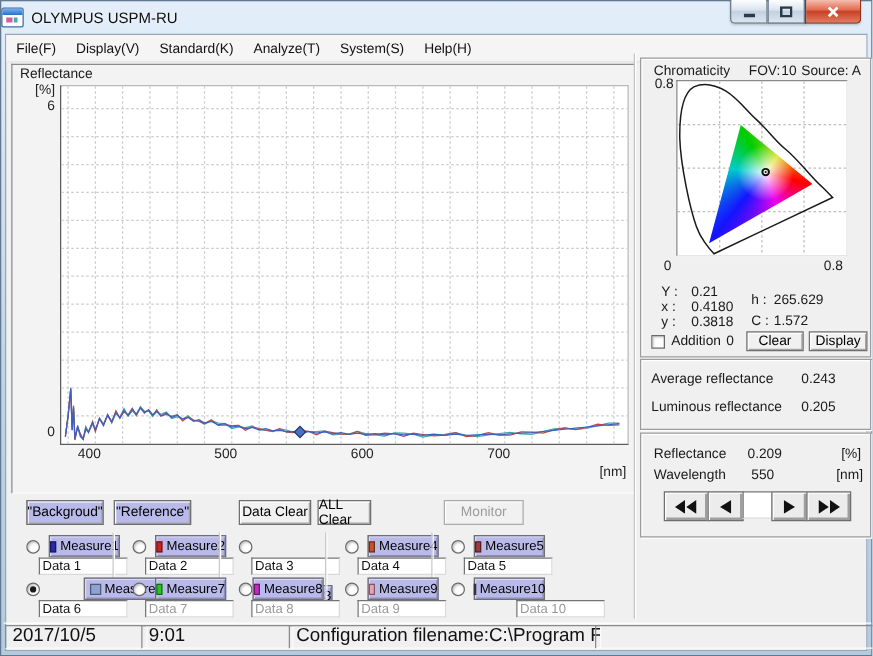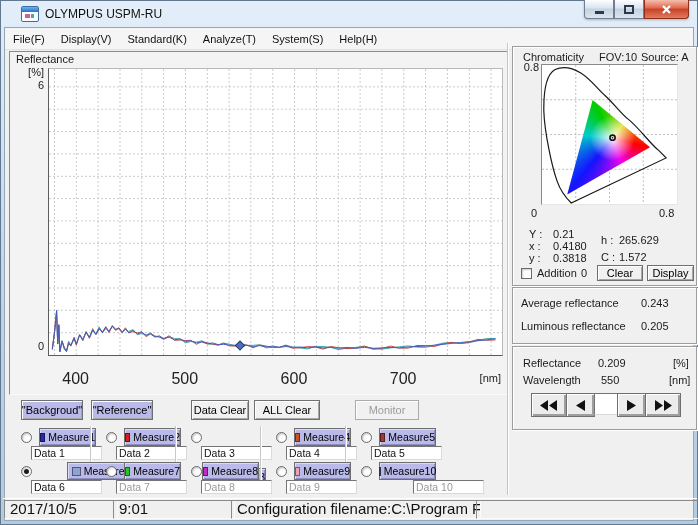--- a/index.html
+++ b/index.html
@@ -5,21 +5,21 @@
   html,body{margin:0;padding:0}
   body{width:698px;height:525px;position:relative;overflow:hidden;
        font-family:"Liberation Sans",sans-serif;background:#c9dbee}
   .abs{position:absolute}
   .t11{font-size:11px;color:#1a1a1a}
   .frame{position:absolute;inset:0;border:1px solid #62788f;
          background:linear-gradient(#e3eefa,#bed3e8 60%,#b4cadf)}
   .client{position:absolute;left:3px;right:3px;top:26px;bottom:3px;
           background:#f0f0f0;border:1px solid #94a6ba}
   
-  .titlebar{position:absolute;top:0;left:0;height:26px;right:0;display:flex;align-items:center;gap:6px;padding-left:20px}
+  .titlebar{position:absolute;top:0;left:0;height:26px;right:0;display:flex;align-items:center;gap:6px;padding-left:0}
   .app-icon{width:16px;height:14px;border:1px solid #3a6ea5;background:#fff;position:relative;border-radius:2px}
   .app-icon .bar{position:absolute;left:0;top:0;right:0;height:5px;background:linear-gradient(#6db3f2,#2a6fc9)}
   .app-icon .dot{position:absolute;left:3px;top:7px;width:5px;height:4px;background:#d05fa0}
   .app-icon .dot2{position:absolute;left:9px;top:7px;width:3px;height:4px;background:#3fb0a8}
   .title-text{font-size:12px;color:#0f0f0f;text-shadow:0 0 4px rgba(255,255,255,.9)}
   .win-btns{position:absolute;top:-1px;right:8px;display:flex;filter:drop-shadow(0 1px 1px rgba(0,0,0,.25))}
   .win-btn{width:28px;height:18px;border:1px solid #6f7f90;border-top:none;display:flex;align-items:center;justify-content:center;
            background:linear-gradient(#fdfeff,#d9e3ee 45%,#c3d1e0 50%,#dbe5ef)}
   .win-btn.min{border-radius:0 0 0 4px}
   .win-btn.close{width:43px;border-color:#8d2f1b;border-radius:0 0 4px 0;
@@ -39,21 +39,21 @@
   .radio{box-sizing:border-box;width:11px;height:11px;border-radius:50%;background:#fff;border:1px solid #6a6a6a;
          box-shadow:inset 1px 1px 2px rgba(0,0,0,.25)}
   .radio.checked::after{content:"";display:block;width:5px;height:5px;border-radius:50%;background:#1a1a1a;margin:2px 0 0 2px}
   .cb{box-sizing:border-box;width:11px;height:11px;background:#fff;border:1px solid #6a6a6a;
       box-shadow:inset 1px 1px 2px rgba(0,0,0,.2)}
   
   .chart-box{left:8px;top:50px;width:497px;height:342px;background:#f3f3f3}
   .plot{left:38px;top:16px;width:453px;height:286px;background:#fff;
         border:1px solid #b9b9b9;border-left-color:#5c5c5c;border-bottom-color:#5c5c5c}
   .axlab{font-size:11px;color:#222;text-align:right}
-  .tick{position:absolute;top:13px;width:26px;text-align:left;font-size:16px;color:#222}
+  .tick{position:absolute;top:0;width:26px;text-align:left;font-size:11px;color:#222}
   
   .mbtn{box-sizing:border-box;position:absolute;height:18px;display:flex;align-items:center;justify-content:center;gap:3px;
         background:#b9b9ea;border:1px solid #6f6f6f;box-shadow:inset 1px 1px 0 #dadaf6,inset -1px -1px 0 #8f8fbf;
         font-size:10.5px;color:#000}
   .sq{width:7px;height:7px;border:1px solid rgba(0,0,0,.45)}
   .minput{box-sizing:border-box;position:absolute;height:14px;font-size:10.5px;line-height:12px;padding:0 2px}
   .vsep{position:absolute;width:1px;background:#c9c9c9;box-shadow:1px 0 0 #fff}
   
   .rbox{position:absolute;background:#f0f0f0;border:1px solid #9d9d9d;box-shadow:inset 1px 1px 0 #fff,1px 1px 0 #fff}
   .chroma-plot{position:absolute;left:28px;top:17px;width:135px;height:139px;background:#fff;
@@ -164,21 +164,21 @@
         <div class="tick" style="left: 123.4px;">500</div>
         <div class="tick" style="left: 232.6px;">600</div>
         <div class="tick" style="left: 341.8px;">700</div>
       </div>
     <div class="abs axlab" style="left:447px;top:320px;width:44px">[nm]</div>
   </div>
 
   <div class="abs pbtn lav" style="left:20px;top:399px;width:62px">"Backgroud"</div>
   <div class="abs pbtn lav" style="left:90px;top:399px;width:62px">"Reference"</div>
   <div class="abs pbtn" style="left:190px;top:399px;width:58px">Data Clear</div>
-  <div class="abs pbtn" style="left:253px;top:399px;width:66px">ALL Clear</div>
+  <div class="abs pbtn" style="left:253px;top:399px;width:43px">ALL Clear</div>
   <div class="abs pbtn disabled" style="left:354px;top:399px;width:64px">Monitor</div>
 
   <div class="abs" id="measure-grid" style="left:0;top:424px;width:505px;height:70px">
       <div class="radio abs" style="left: 20px; top: 7px;"></div>
       <div class="mbtn" style="left: 38px; top: 3px; width: 57px;">
         <span class="sq" style="background: rgb(42, 42, 168);"></span>
         <span>Measure1</span>
       </div>
       <div class="minput inputlike" style="left: 30px; top: 21px; width: 71px; color: rgb(17, 17, 17);">Data 1</div>
       <div class="vsep" style="left: 89px; top: 1px; height: 67px;"></div>

